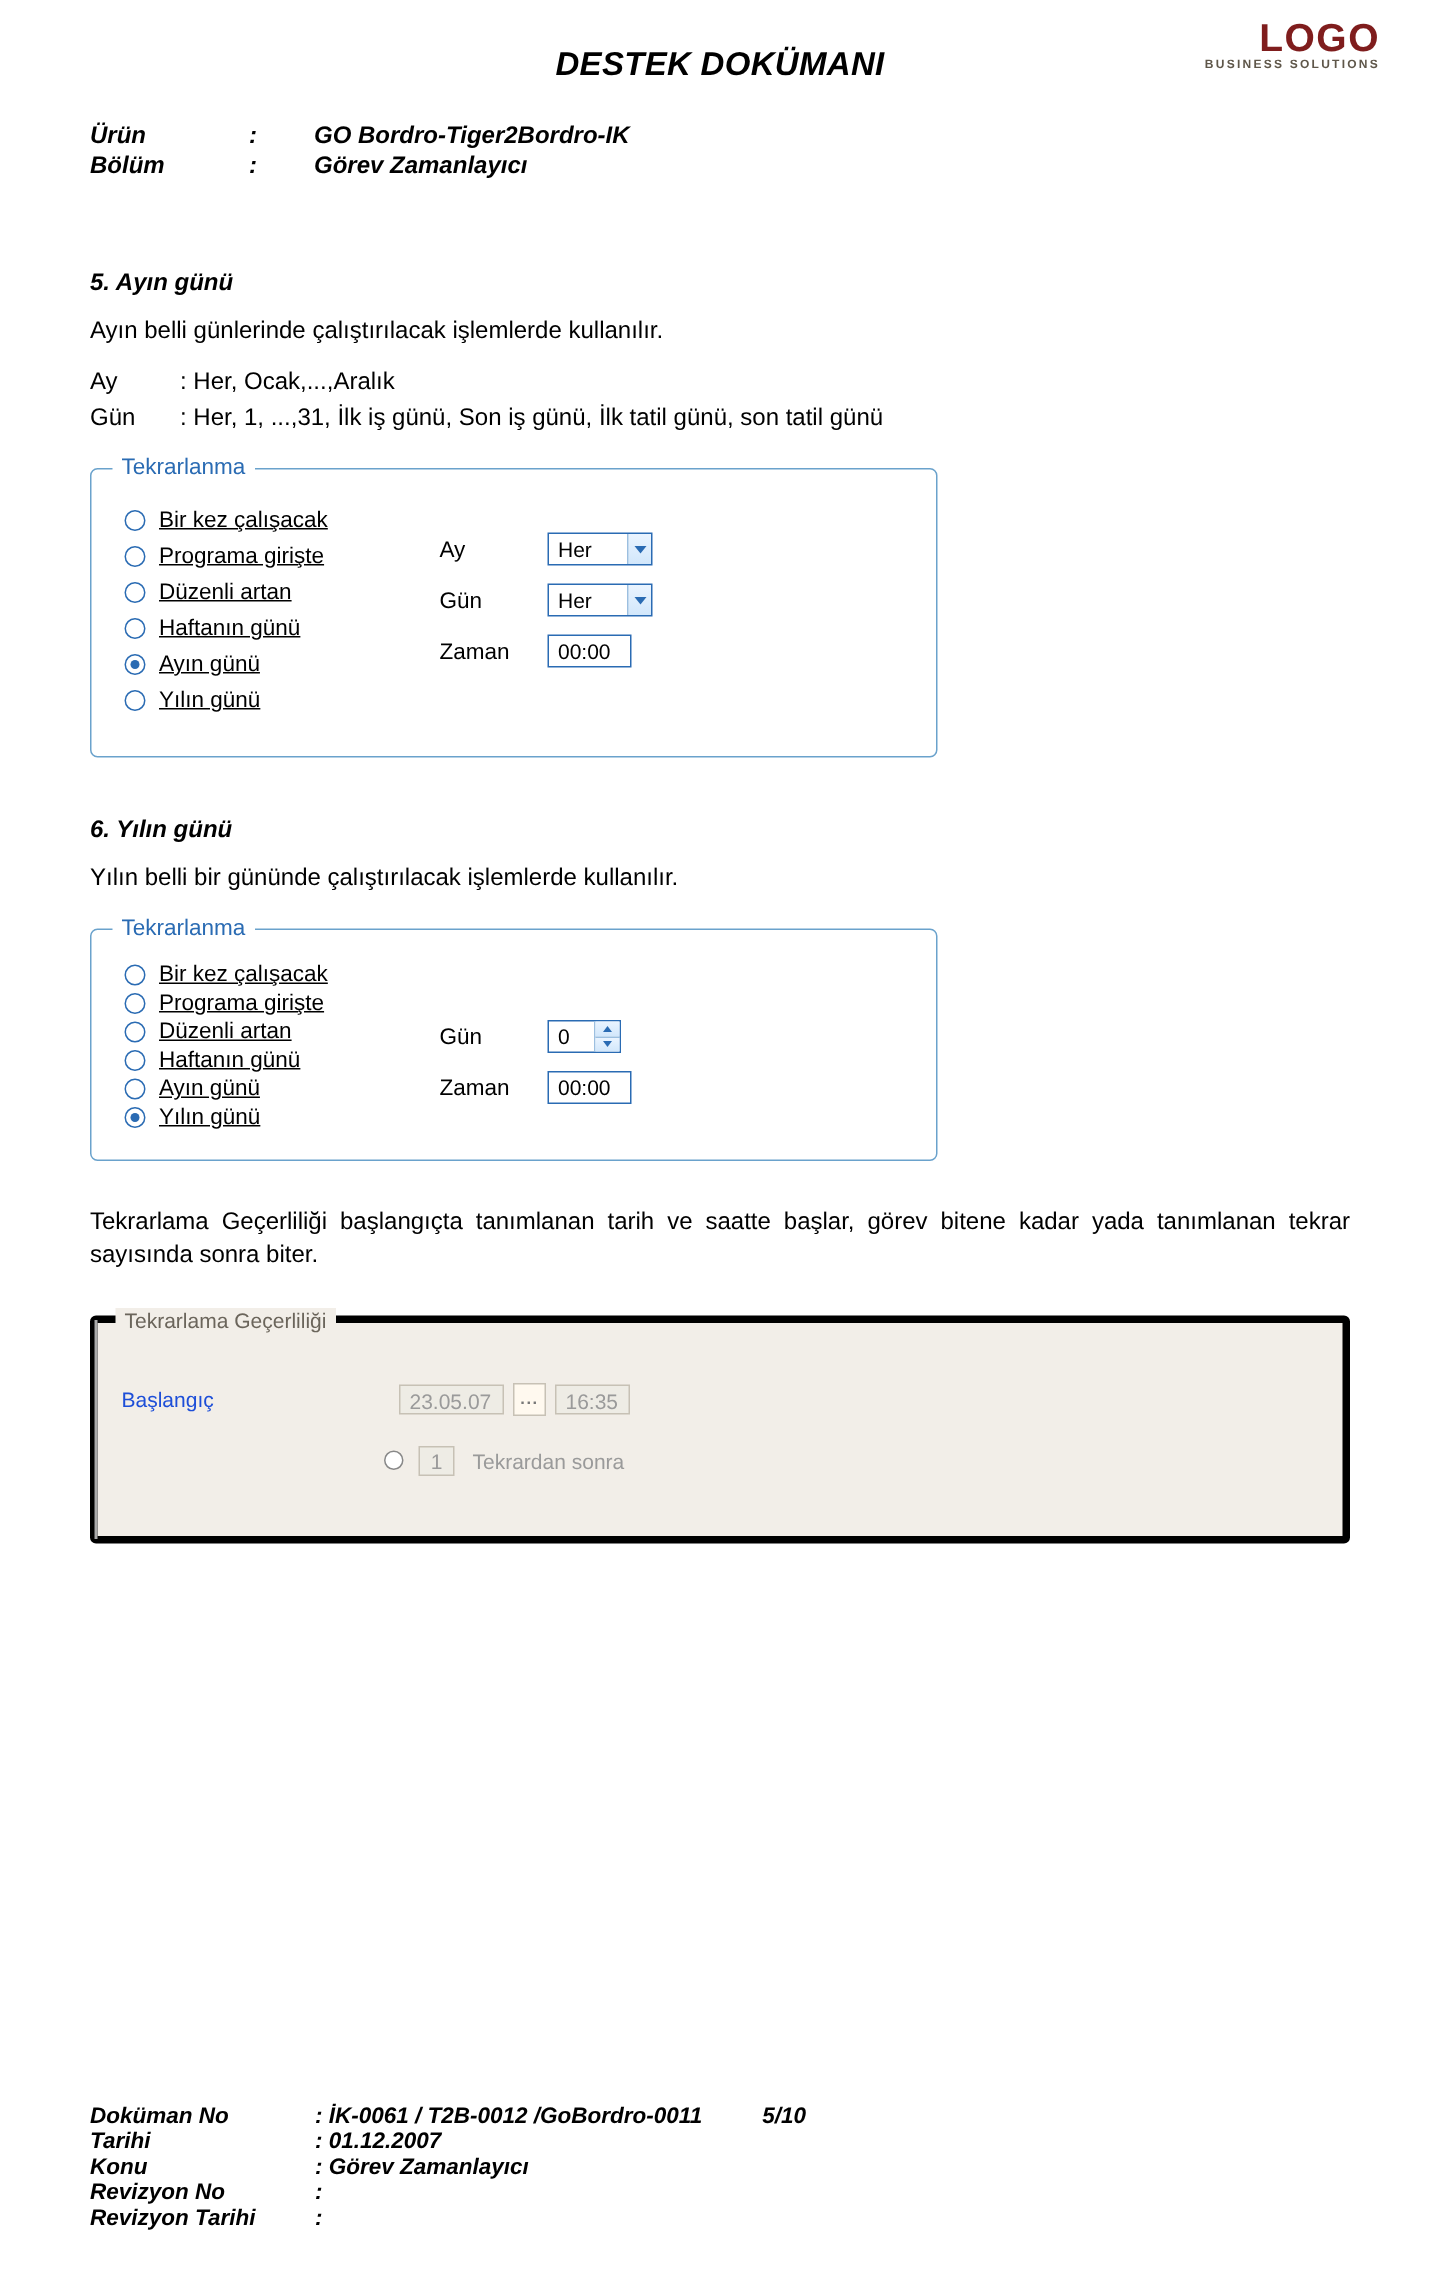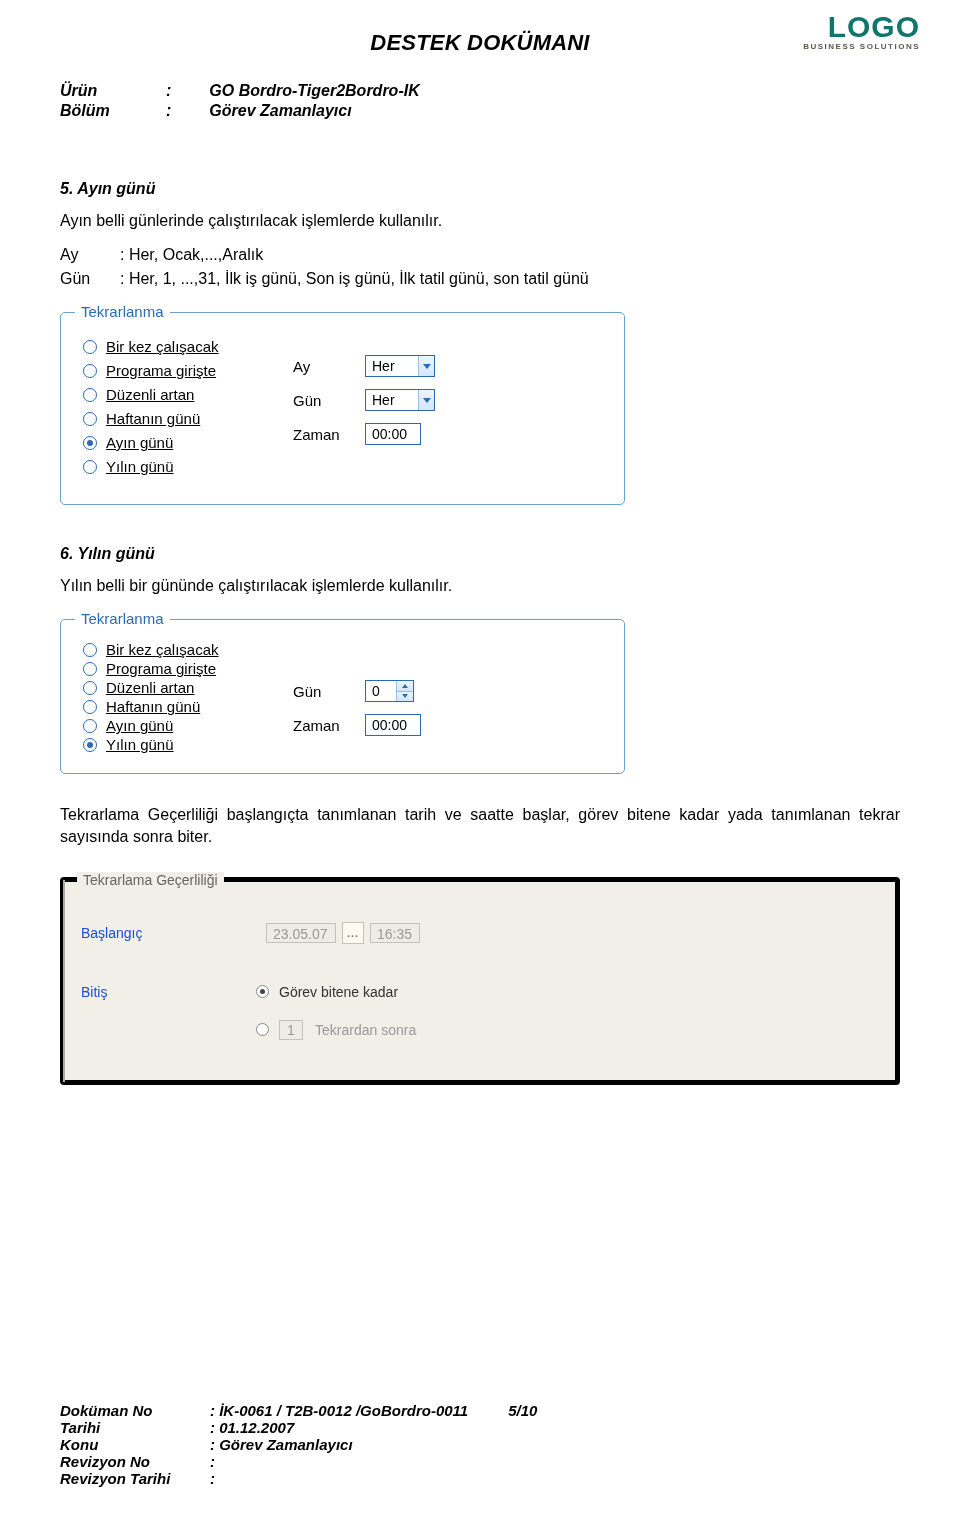--- a/index.html
+++ b/index.html
@@ -22,24 +22,24 @@
     letter-spacing: 0.2px;
     margin-top: 10px;
   }
   .logo {
     position: absolute;
     top: 12px;
     right: 40px;
     text-align: right;
   }
   .logo-main {
-    color: #0f766e;
+    color: #7f1d1d;
     font-weight: 900;
     font-style: normal;
-    font-size: 30px;
+    font-size: 26px;
     letter-spacing: 1px;
     font-family: Arial, sans-serif;
     line-height: 1;
   }
   .logo-sub {
     color: #5f574a;
     font-size: 8px;
     letter-spacing: 1.5px;
     font-weight: bold;
     margin-top: 0px;
@@ -367,26 +367,20 @@
           <span>23.05.07</span>
         </span>
       <span class="ss-picker-btn">
           <span>...</span>
         </span>
       <span class="ss-disabled-box" style="min-width:50px">
           <span>16:35</span>
         </span>
     </div>
 
-    <div class="ss-row" style="margin-top:40px;">
-      <span class="ss-label">Bitiş</span>
-      <span style="width:80px"></span>
-      <span class="ss-radio selected"></span>
-      <span>Görev bitene kadar</span>
-    </div>
 
     <div class="ss-row" style="margin-top:18px;">
       <span class="ss-label"></span>
       <span style="width:80px"></span>
       <span class="ss-radio"></span>
       <span class="ss-small-box">
           <span>1</span>
         </span>
       <span style="color:#9a9a9a;">Tekrardan sonra</span>
     </div>

